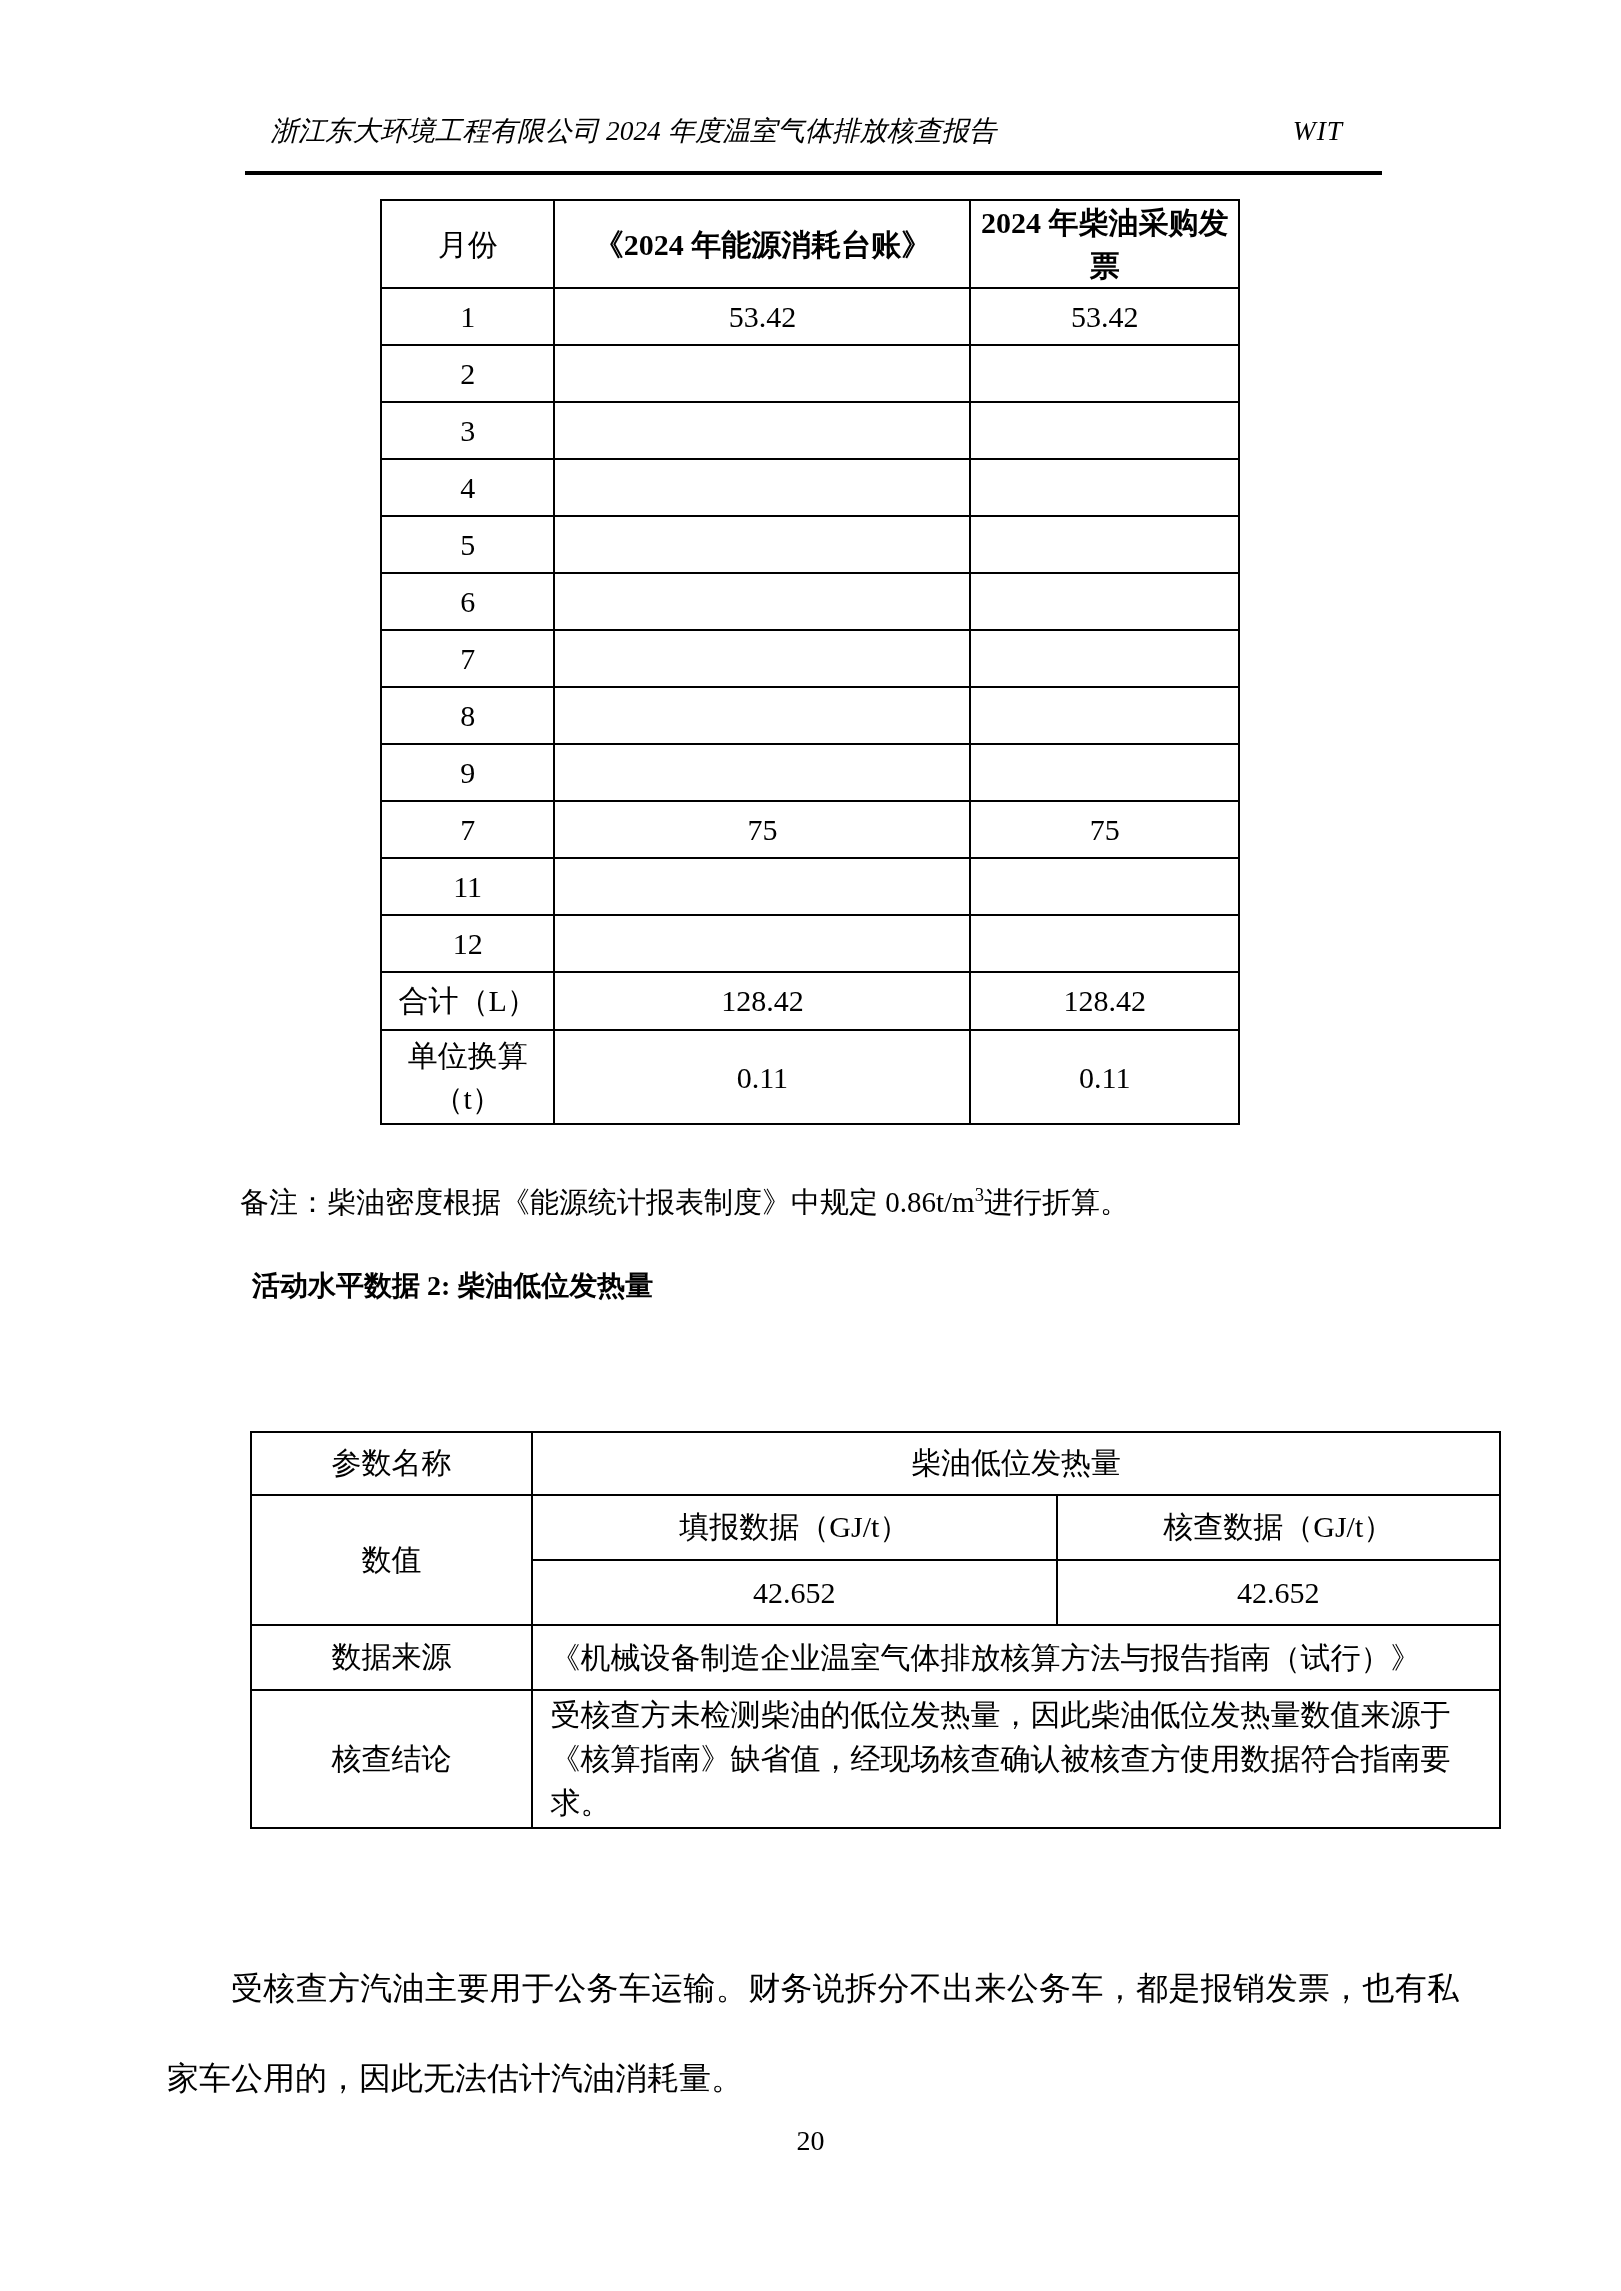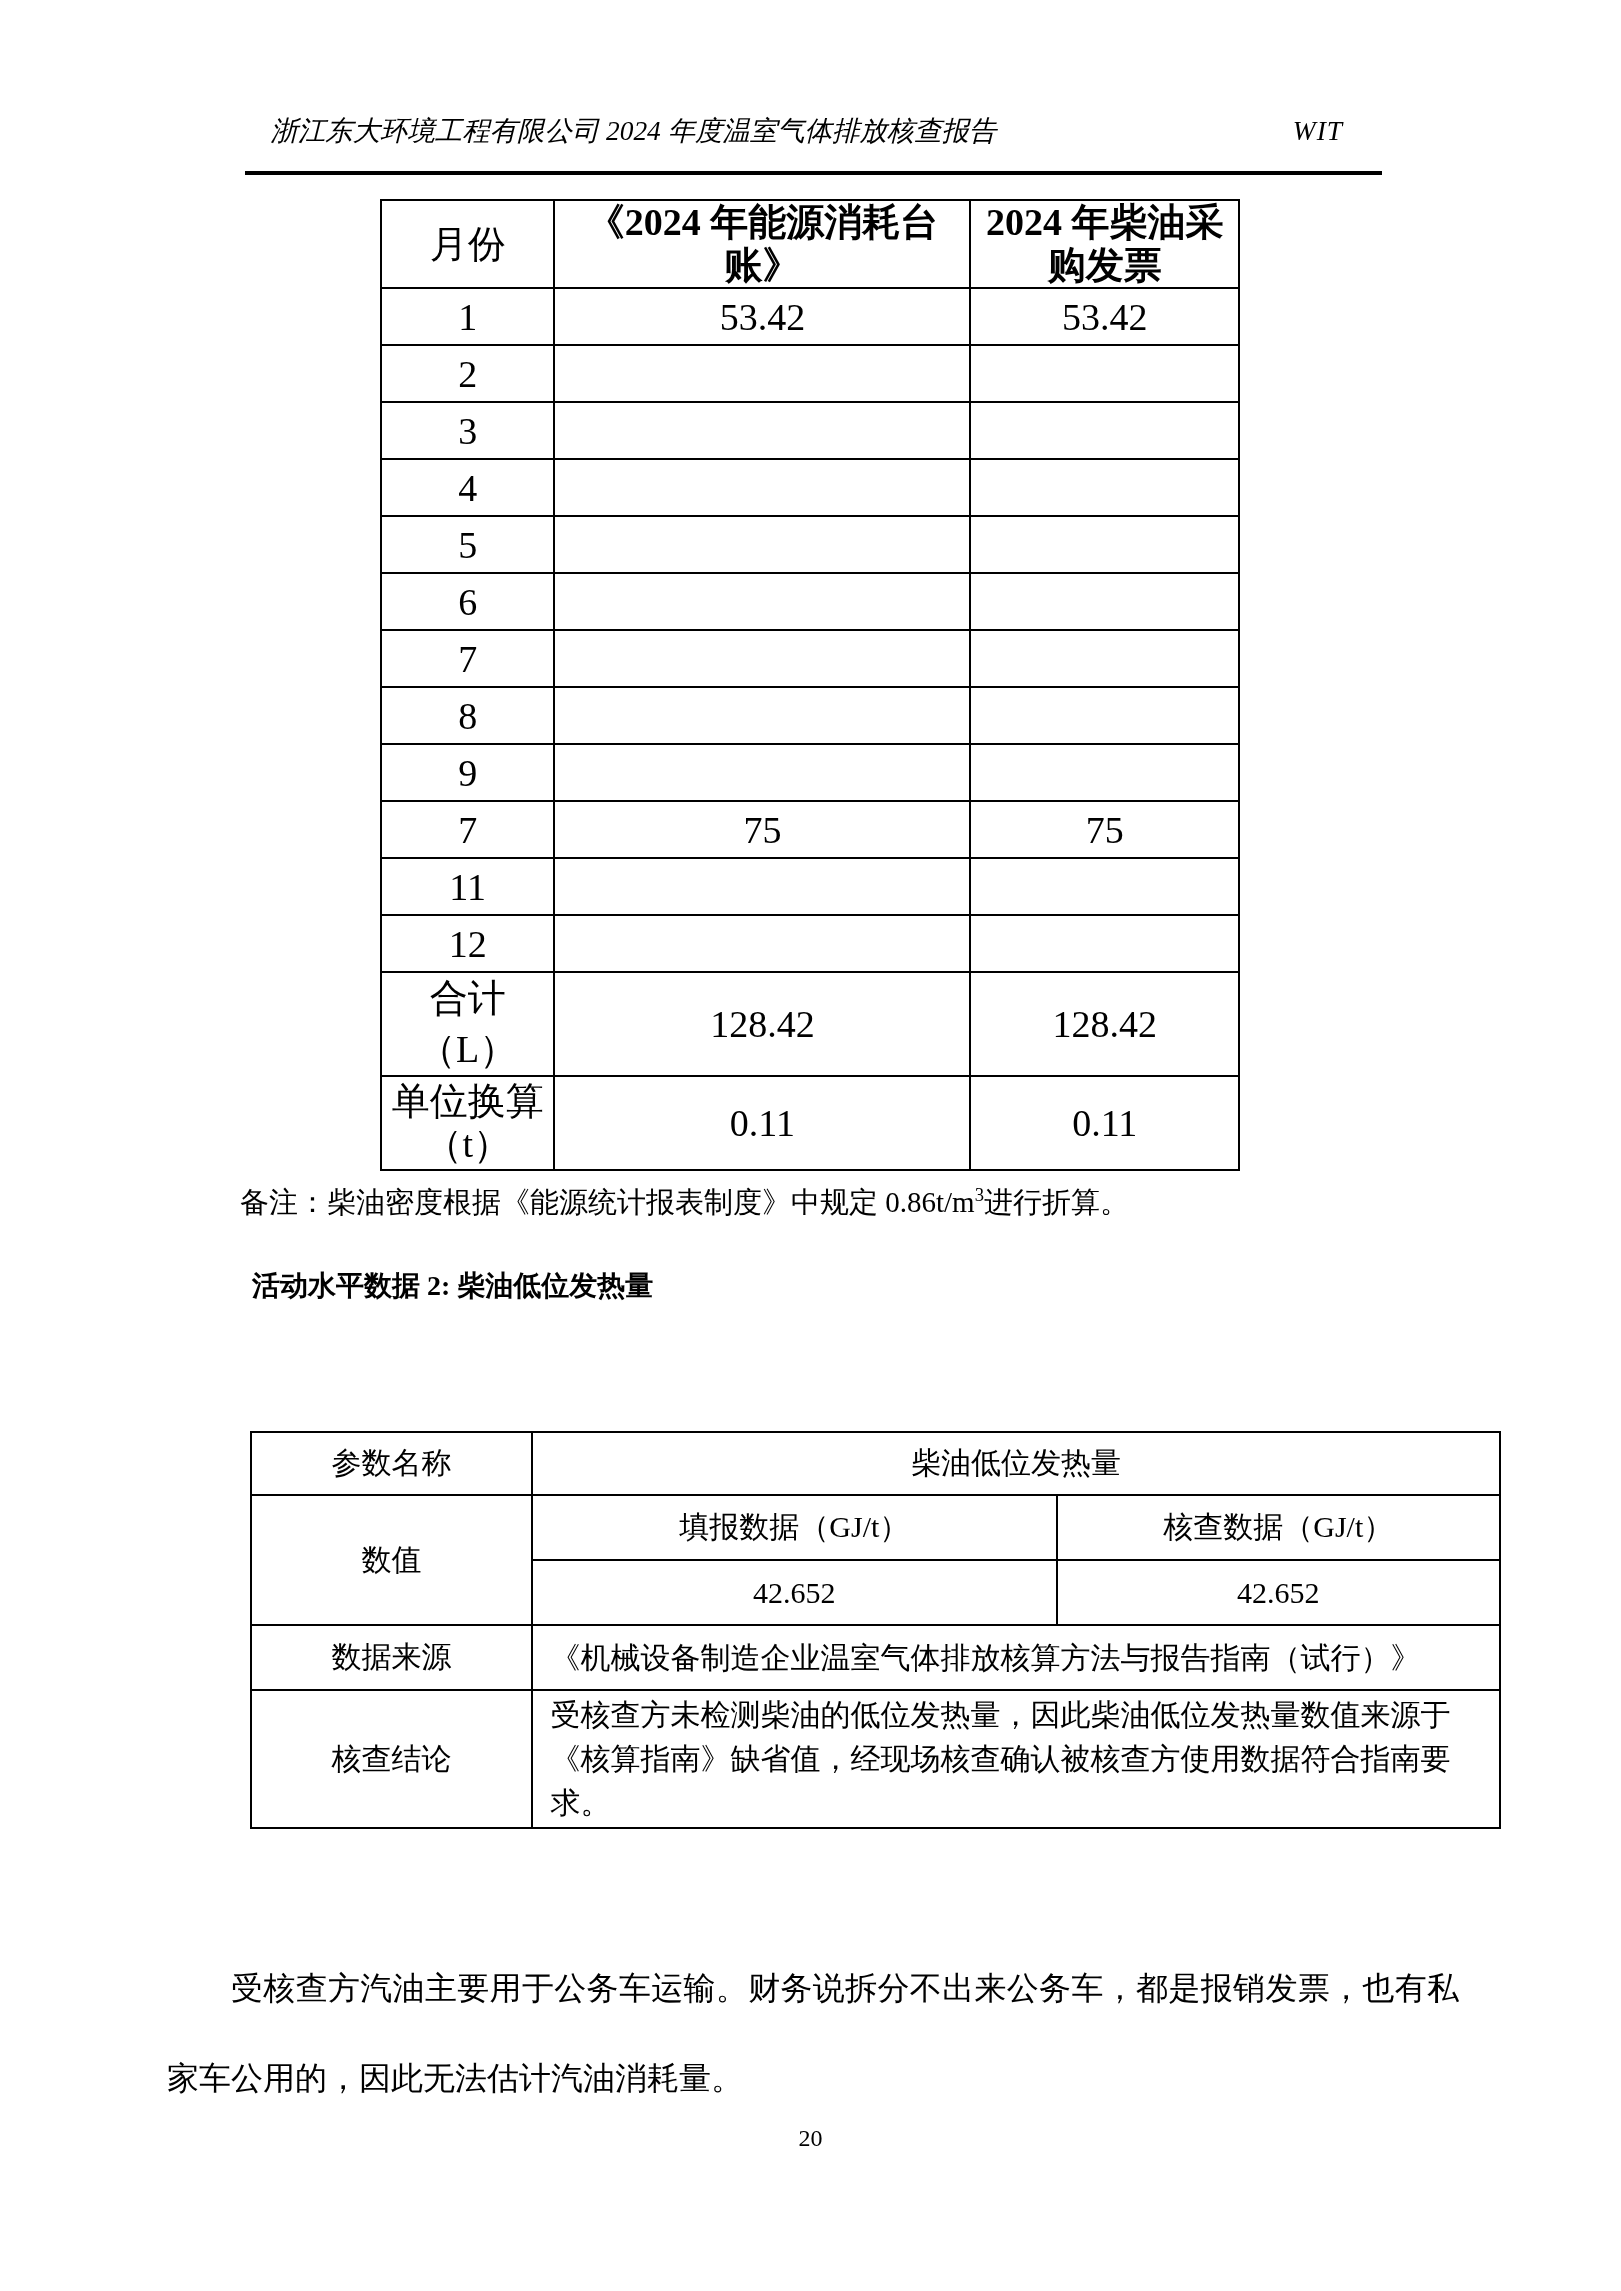--- a/index.html
+++ b/index.html
@@ -40,21 +40,21 @@
     background: #000000;
   }
   
   table { border-collapse: collapse; table-layout: fixed; }
   td, th { font-weight: normal; word-break: break-all; }
   .t1 {
     position: absolute;
     left: 380px;
     top: 199px;
     width: 860px;
-    font-size: 38px;
+    font-size: 30px;
   }
   .t1 th, .t1 td {
     border: 2.9px solid #000000;
     text-align: center;
     vertical-align: middle;
     padding: 0 3.9px;
   }
   .t1 thead th { height: 82px; line-height: 43px; }
   .t1 thead th.bold-head { font-weight: bold; }
   .t1 tbody td { height: 55px; }
@@ -126,21 +126,21 @@
     text-indent: 2em;
     text-align: justify;
   }
   
   .page-num {
     position: absolute;
     left: 0;
     top: 2125px;
     width: 1621px;
     text-align: center;
-    font-size: 24px;
+    font-size: 28px;
   }
 </style>
 </head>
 <body>
 
 <div class="page">
 
   <div class="page-header">
     <span class="doc-title">浙江东大环境工程有限公司 2024 年度温室气体排放核查报告</span>
     <span class="org-mark">WIT</span>

